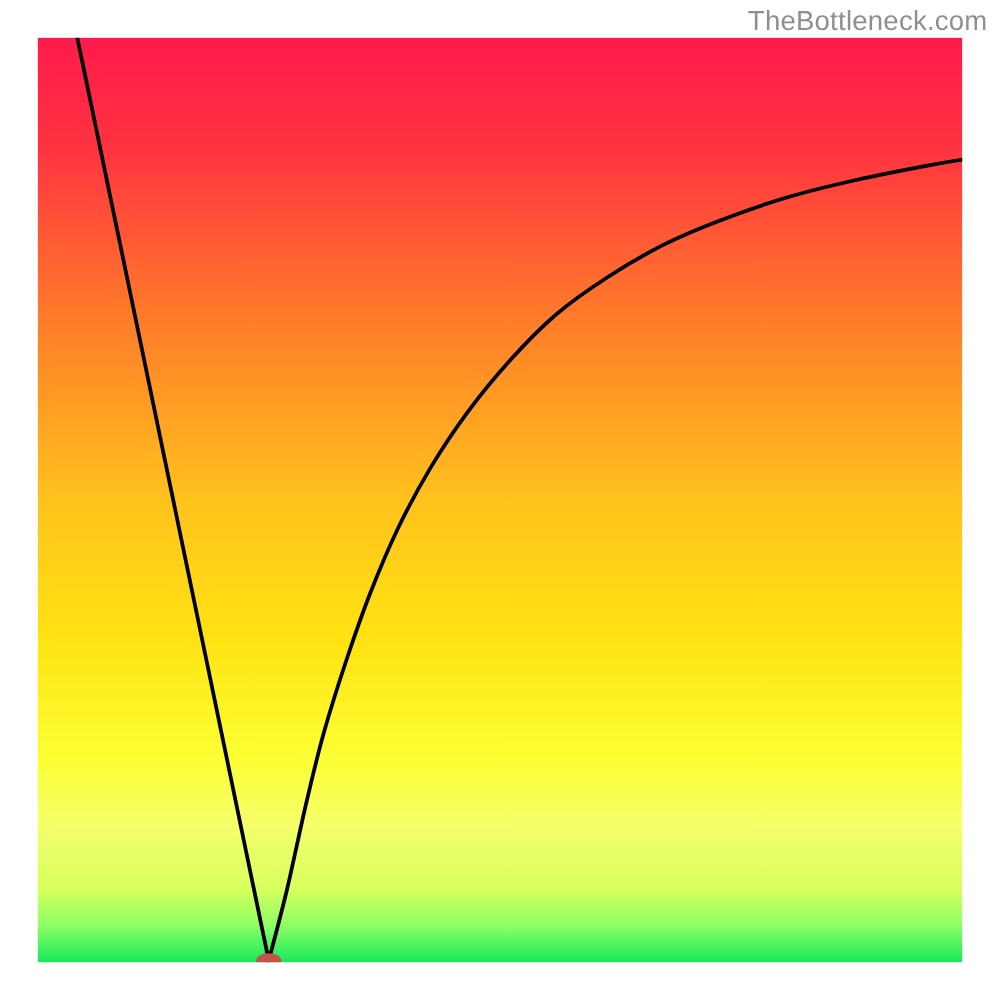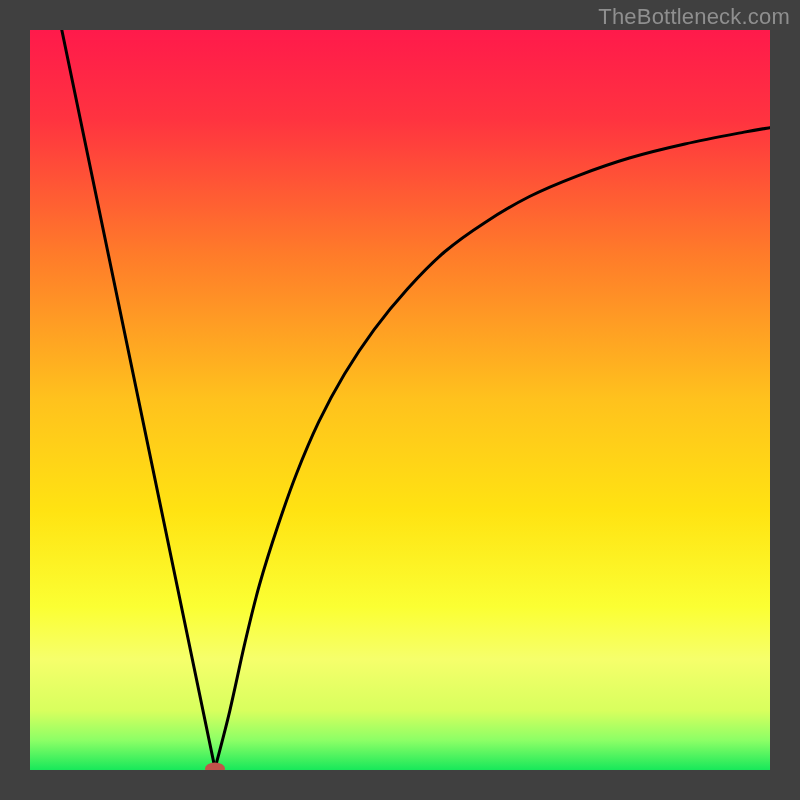--- a/index.html
+++ b/index.html
@@ -8,21 +8,21 @@
     width: 800px;
     height: 800px;
     background: #000;
     overflow: hidden;
     font-family: Arial, Helvetica, sans-serif;
   }
   .frame {
     position: relative;
     width: 800px;
     height: 800px;
-    background: #404040;
+    background: #ffffff;
   }
   .plot-area {
     position: absolute;
     left: 30px;
     top: 30px;
     width: 740px;
     height: 740px;
     overflow: hidden;
   }
   .watermark {

